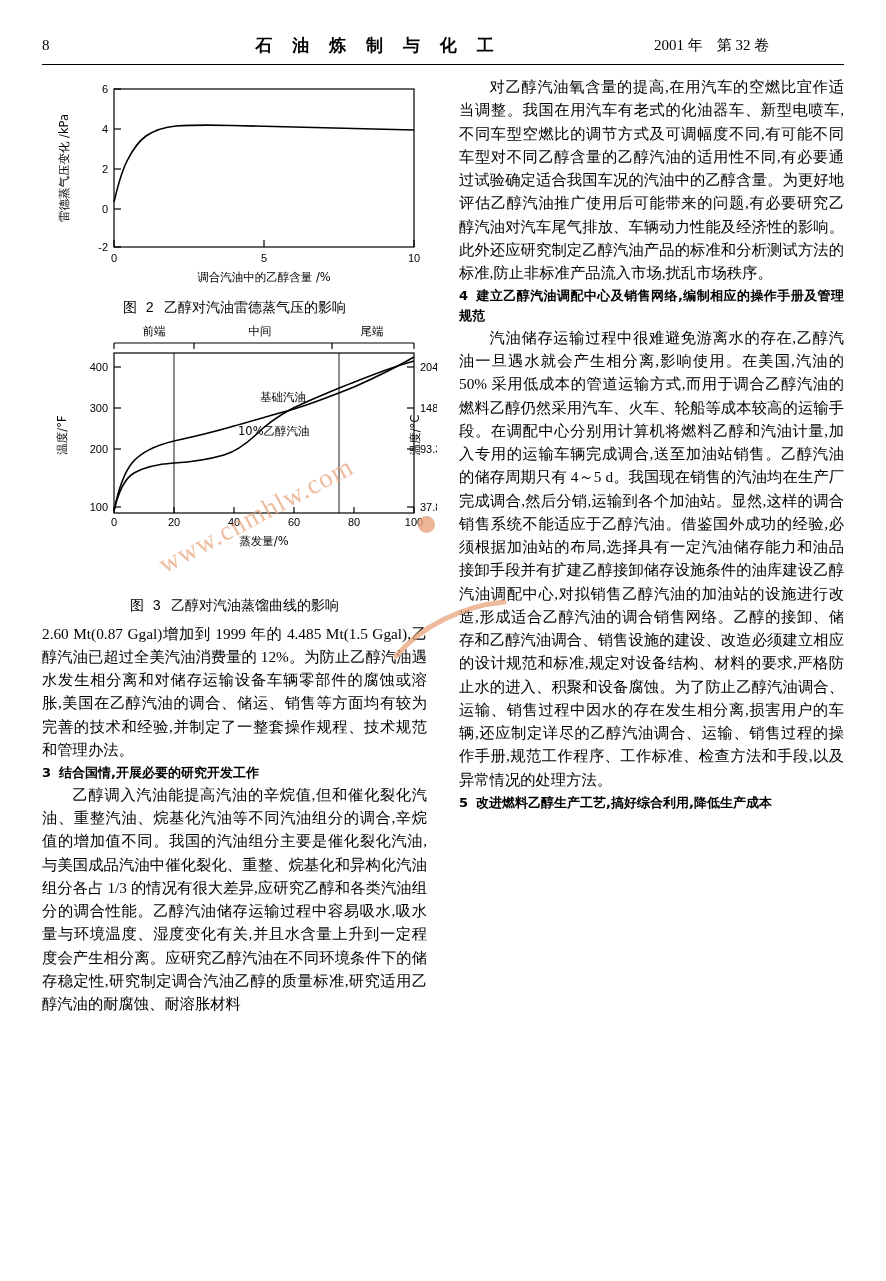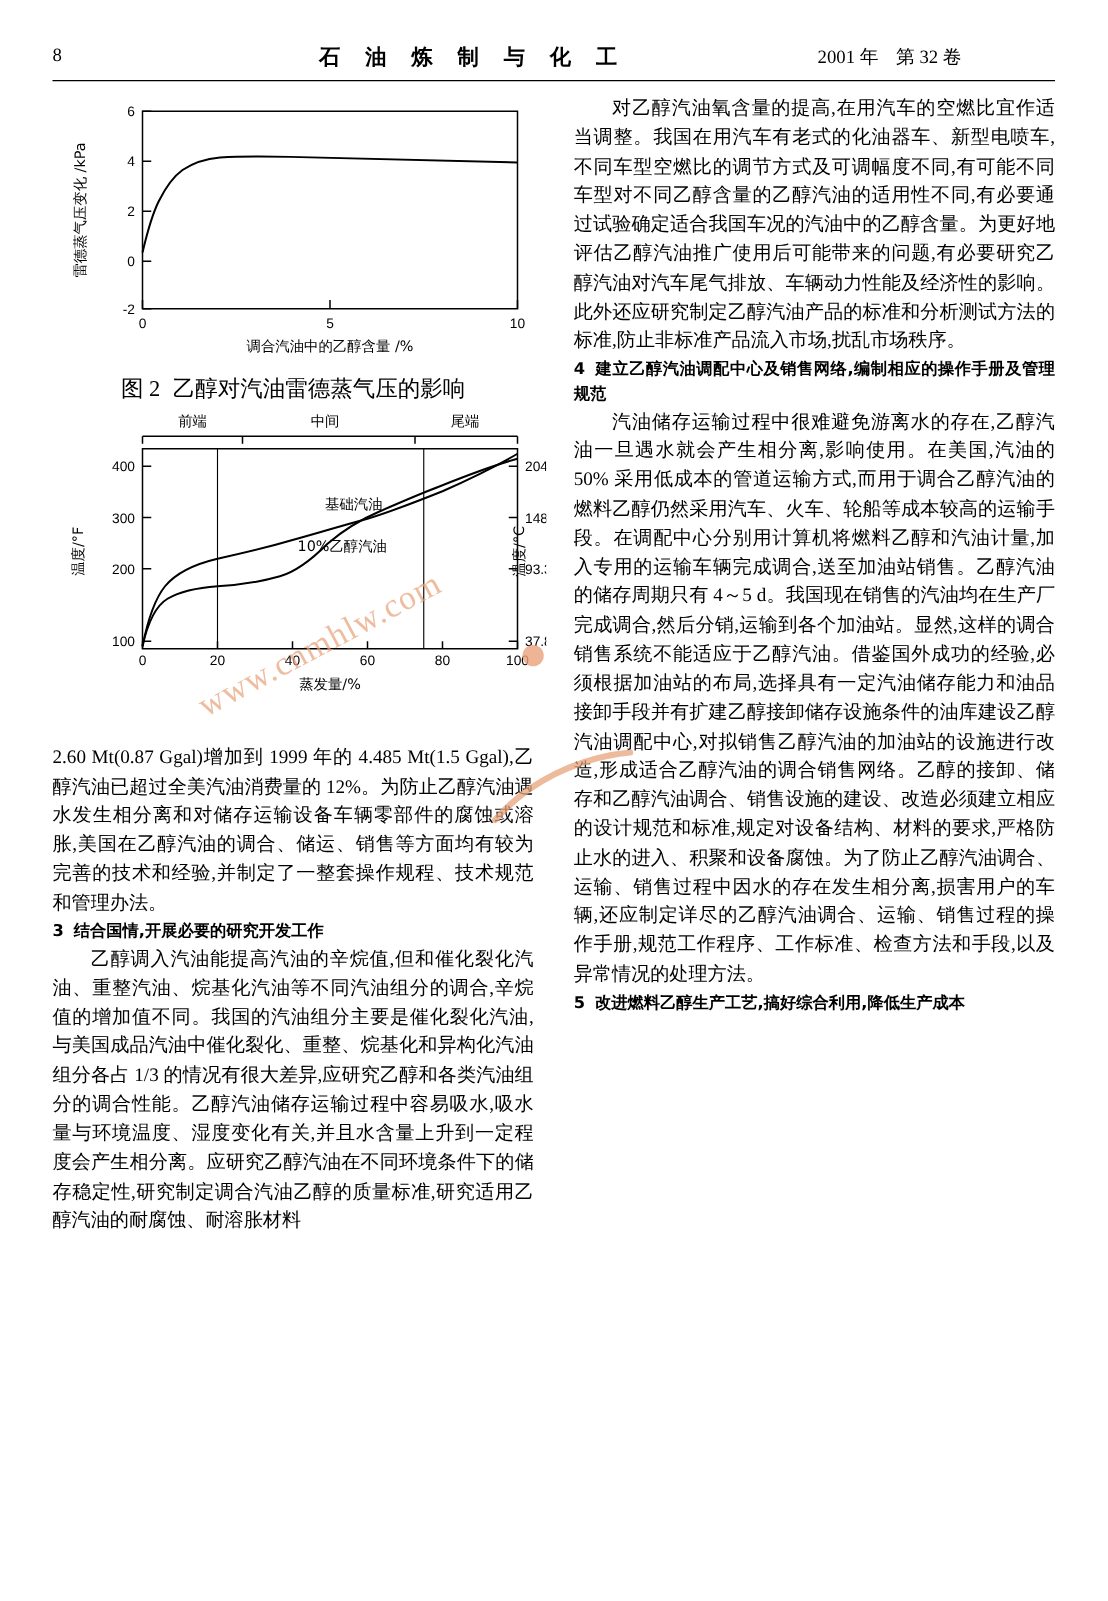--- a/index.html
+++ b/index.html
@@ -68,24 +68,24 @@
     margin: 2px 0 0 0;
     text-indent: 0;
     font-weight: bold;
     font-family: "DejaVu Sans", sans-serif;
     font-size: 13px;
   }
   .sec-head .num { margin-right: 8px; }
   
   .figcap {
     text-align: center;
-    font-size: 18px;
+    font-size: 14px;
     margin: 8px 0 4px 0;
     text-indent: 0;
-    font-family: Liberation Serif, serif;
+    font-family: Liberation Mono, monospace;
   }
   .figcap .lbl { margin-right: 10px; }
   .fig-wrap { width: 100%; }
   svg { display: block; margin: 0 auto; }
   .axis { stroke: #000; stroke-width: 1.2; fill: none; }
   .curve { stroke: #000; stroke-width: 1.6; fill: none; }
   .tiny { font-family: "Liberation Sans", sans-serif; font-size: 11px; fill: #000; }
   .tinyc { font-family: "DejaVu Sans", sans-serif; font-size: 11.5px; fill: #000; }
   
   .watermark {
@@ -244,20 +244,23 @@
           <path class="curve" d="M72,188 C76,170 82,156 92,150 C104,143 118,141 132,140 C150,139 168,136 182,132 C196,128 208,118 220,106 C234,94 248,86 262,80 C278,73 294,66 310,60 C330,52 350,44 372,38"></path>
 
           <text class="tinyc" x="218" y="78" font-size="12">基础汽油</text>
           <text class="tinyc" x="196" y="112" font-size="12">10%乙醇汽油</text>
 
           <text class="tinyc" x="222" y="222" text-anchor="middle" font-size="12.5">蒸发量/%</text>
           <text class="tinyc" x="24" y="112" text-anchor="middle" font-size="12.5" transform="rotate(-90 24 112)">温度/°F</text>
           <text class="tinyc" x="377" y="112" text-anchor="middle" font-size="12.5" transform="rotate(-90 377 112)">温度/°C</text>
         </svg>
       </div>
+      <p class="figcap">
+        <span class="lbl">图 3</span><span>乙醇对汽油蒸馏曲线的影响</span>
+      </p>
 
       <p style="text-indent:0">2.60 Mt(0.87 Ggal)增加到 1999 年的 4.485 Mt(1.5 Ggal),乙醇汽油已超过全美汽油消费量的 12%。为防止乙醇汽油遇水发生相分离和对储存运输设备车辆零部件的腐蚀或溶胀,美国在乙醇汽油的调合、储运、销售等方面均有较为完善的技术和经验,并制定了一整套操作规程、技术规范和管理办法。</p>
 
       <p class="sec-head">
         <span class="num">3</span><span>结合国情,开展必要的研究开发工作</span>
       </p>
 
       <p>乙醇调入汽油能提高汽油的辛烷值,但和催化裂化汽油、重整汽油、烷基化汽油等不同汽油组分的调合,辛烷值的增加值不同。我国的汽油组分主要是催化裂化汽油,与美国成品汽油中催化裂化、重整、烷基化和异构化汽油组分各占 1/3 的情况有很大差异,应研究乙醇和各类汽油组分的调合性能。乙醇汽油储存运输过程中容易吸水,吸水量与环境温度、湿度变化有关,并且水含量上升到一定程度会产生相分离。应研究乙醇汽油在不同环境条件下的储存稳定性,研究制定调合汽油乙醇的质量标准,研究适用乙醇汽油的耐腐蚀、耐溶胀材料</p>
     </div>
 

